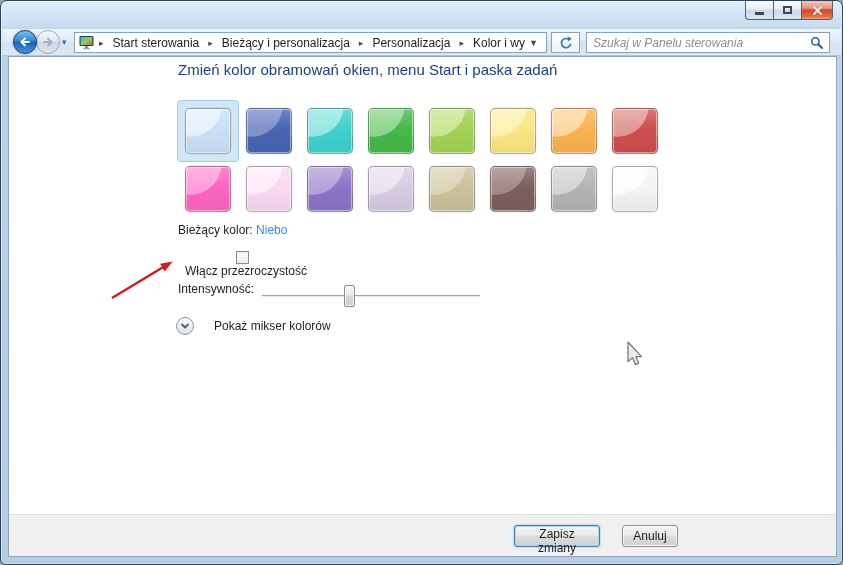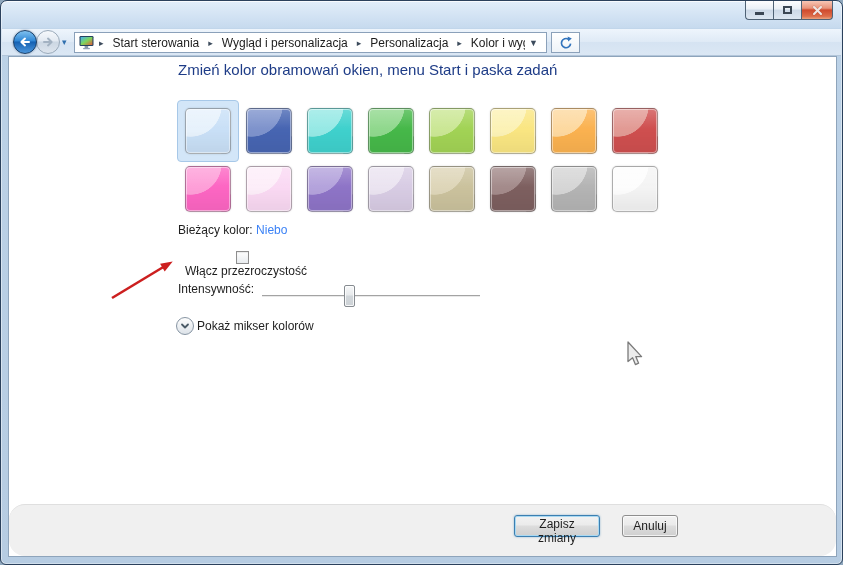--- a/index.html
+++ b/index.html
@@ -50,24 +50,24 @@
   .chk-row{position:absolute;left:168px;top:194px;display:flex;align-items:center;flex-direction:column;}
   .checkbox{width:13px;height:13px;border:1px solid #8e8e8e;background:linear-gradient(#fefefe,#e9ecef);box-shadow:inset 0 1px 1px rgba(0,0,0,.08);}
   .chk-label{font-size:12px;color:#1e1e1e;margin-left:8px;}
   .int-label{position:absolute;left:169px;top:225px;font-size:12px;color:#1e1e1e;}
   .slider{position:absolute;left:253px;top:228px;width:218px;height:22px;}
   .slider .track{position:absolute;left:0;right:0;top:10px;height:2px;background:#a3a3a3;border-bottom:1px solid #e9e9e9;}
   .slider .thumb{position:absolute;top:0;width:11px;height:22px;border:1px solid #868b90;border-radius:2px;
     background:linear-gradient(#f7f8f9 0%,#e7eaec 45%,#d2d7db 50%,#cdd2d6 100%);box-shadow:inset 0 0 0 1px rgba(255,255,255,.8);}
   .mixer{position:absolute;left:167px;top:260px;display:flex;align-items:center;cursor:default;}
   .mixer-circle{width:18px;height:18px;border-radius:50%;border:1px solid #8795a3;background:linear-gradient(#fdfdfd,#dde3e9);display:flex;align-items:center;justify-content:center;}
-  .mixer-label{font-size:12px;color:#1e1e1e;margin-left:3px;}
+  .mixer-label{font-size:12px;color:#1e1e1e;margin-left:20px;}
   .adv-link{position:absolute;left:169px;top:300px;font-size:12px;color:#0066cc;}
   
-  .footer{position:absolute;left:0;bottom:0;width:100%;height:52px;background:#f0f0f0;border-top:1px solid #dfdfdf;border-radius:16px;}
+  .footer{position:absolute;left:0;bottom:0;width:100%;height:42px;background:#f0f0f0;border-top:1px solid #dfdfdf;}
   .btn{position:absolute;top:10px;height:22px;font-family:"Liberation Sans",sans-serif;font-size:12px;color:#1e1e1e;
     border-radius:3px;border:1px solid #8e8e8e;
     background:linear-gradient(#f2f2f2 0%,#ebebeb 45%,#dddddd 50%,#cfcfcf 100%);
     box-shadow:inset 0 0 0 1px rgba(255,255,255,.7);}
   .btn.default{left:505px;width:86px;border:1px solid #3c7fb1;box-shadow:inset 0 0 0 1px #a9d9f2,0 0 2px rgba(60,130,180,.6);}
   .btn.cancel{left:605px;width:56px;margin-left:8px;}
   .overlay{position:absolute;pointer-events:none;}
 </style>
 </head>
 <body>
@@ -113,36 +113,45 @@
         </defs>
         <rect x="0.5" y="1" width="14" height="10" rx="1.2" fill="#24425f"></rect>
         <rect x="1.6" y="2" width="11.8" height="8" fill="url(#mg)"></rect>
         <rect x="5.6" y="11.2" width="3.6" height="1.6" fill="#6b7d92"></rect>
         <rect x="4" y="12.9" width="7" height="1.3" rx="0.6" fill="#8ea1b5"></rect>
       </svg>
       <div class="bc-items" id="bc-items">
           <span class="bc-sep">▸</span>
           <span class="bc-item">Start sterowania</span>
           <span class="bc-sep">▸</span>
-          <span class="bc-item">Wygląd i personalizacja</span>
+          <span class="bc-item">Bieżący i personalizacja</span>
           <span class="bc-sep">▸</span>
           <span class="bc-item">Personalizacja</span>
           <span class="bc-sep">▸</span>
           <span class="bc-item">Kolor i wygląd okien</span>
         </div>
       <span class="bc-drop">▼</span>
     </div>
 
     <div class="refresh-btn">
       <svg width="14" height="14" viewBox="0 0 14 14">
         <path d="M11.6 7.6 A4.6 4.6 0 1 1 9.4 3.2" fill="none" stroke="#3274bd" stroke-width="1.7"></path>
         <polygon points="8.6,0.6 12.8,2.4 9.2,5.4" fill="#3274bd"></polygon>
       </svg>
     </div>
 
+    <div class="search-box">
+      <input type="text" placeholder="Szukaj w Panelu sterowania" style="">
+      <span class="search-glyph">
+        <svg width="14" height="14" viewBox="0 0 14 14">
+          <circle cx="5.4" cy="5.4" r="3.6" fill="none" stroke="#2b5f9e" stroke-width="1.6"></circle>
+          <path d="M8.3 8.3 L12 12" stroke="#2b5f9e" stroke-width="2" stroke-linecap="round"></path>
+        </svg>
+      </span>
+    </div>
   </div>
 
   <div class="client">
     <div class="heading">Zmień kolor obramowań okien, menu Start i paska zadań</div>
 
     <div class="sw-row r1" id="sw-row-1">
         <div class="sw-wrap selected">
           <div class="sw" style="background: linear-gradient(rgba(255, 255, 255, 0.22), rgba(255, 255, 255, 0) 45%, rgba(0, 0, 0, 0.05)), radial-gradient(135% 135% at 10% -8%, rgb(231, 242, 252) 0%, rgb(231, 242, 252) 52%, rgb(201, 224, 247) 53%);"></div>
         </div>
         <div class="sw-wrap">

